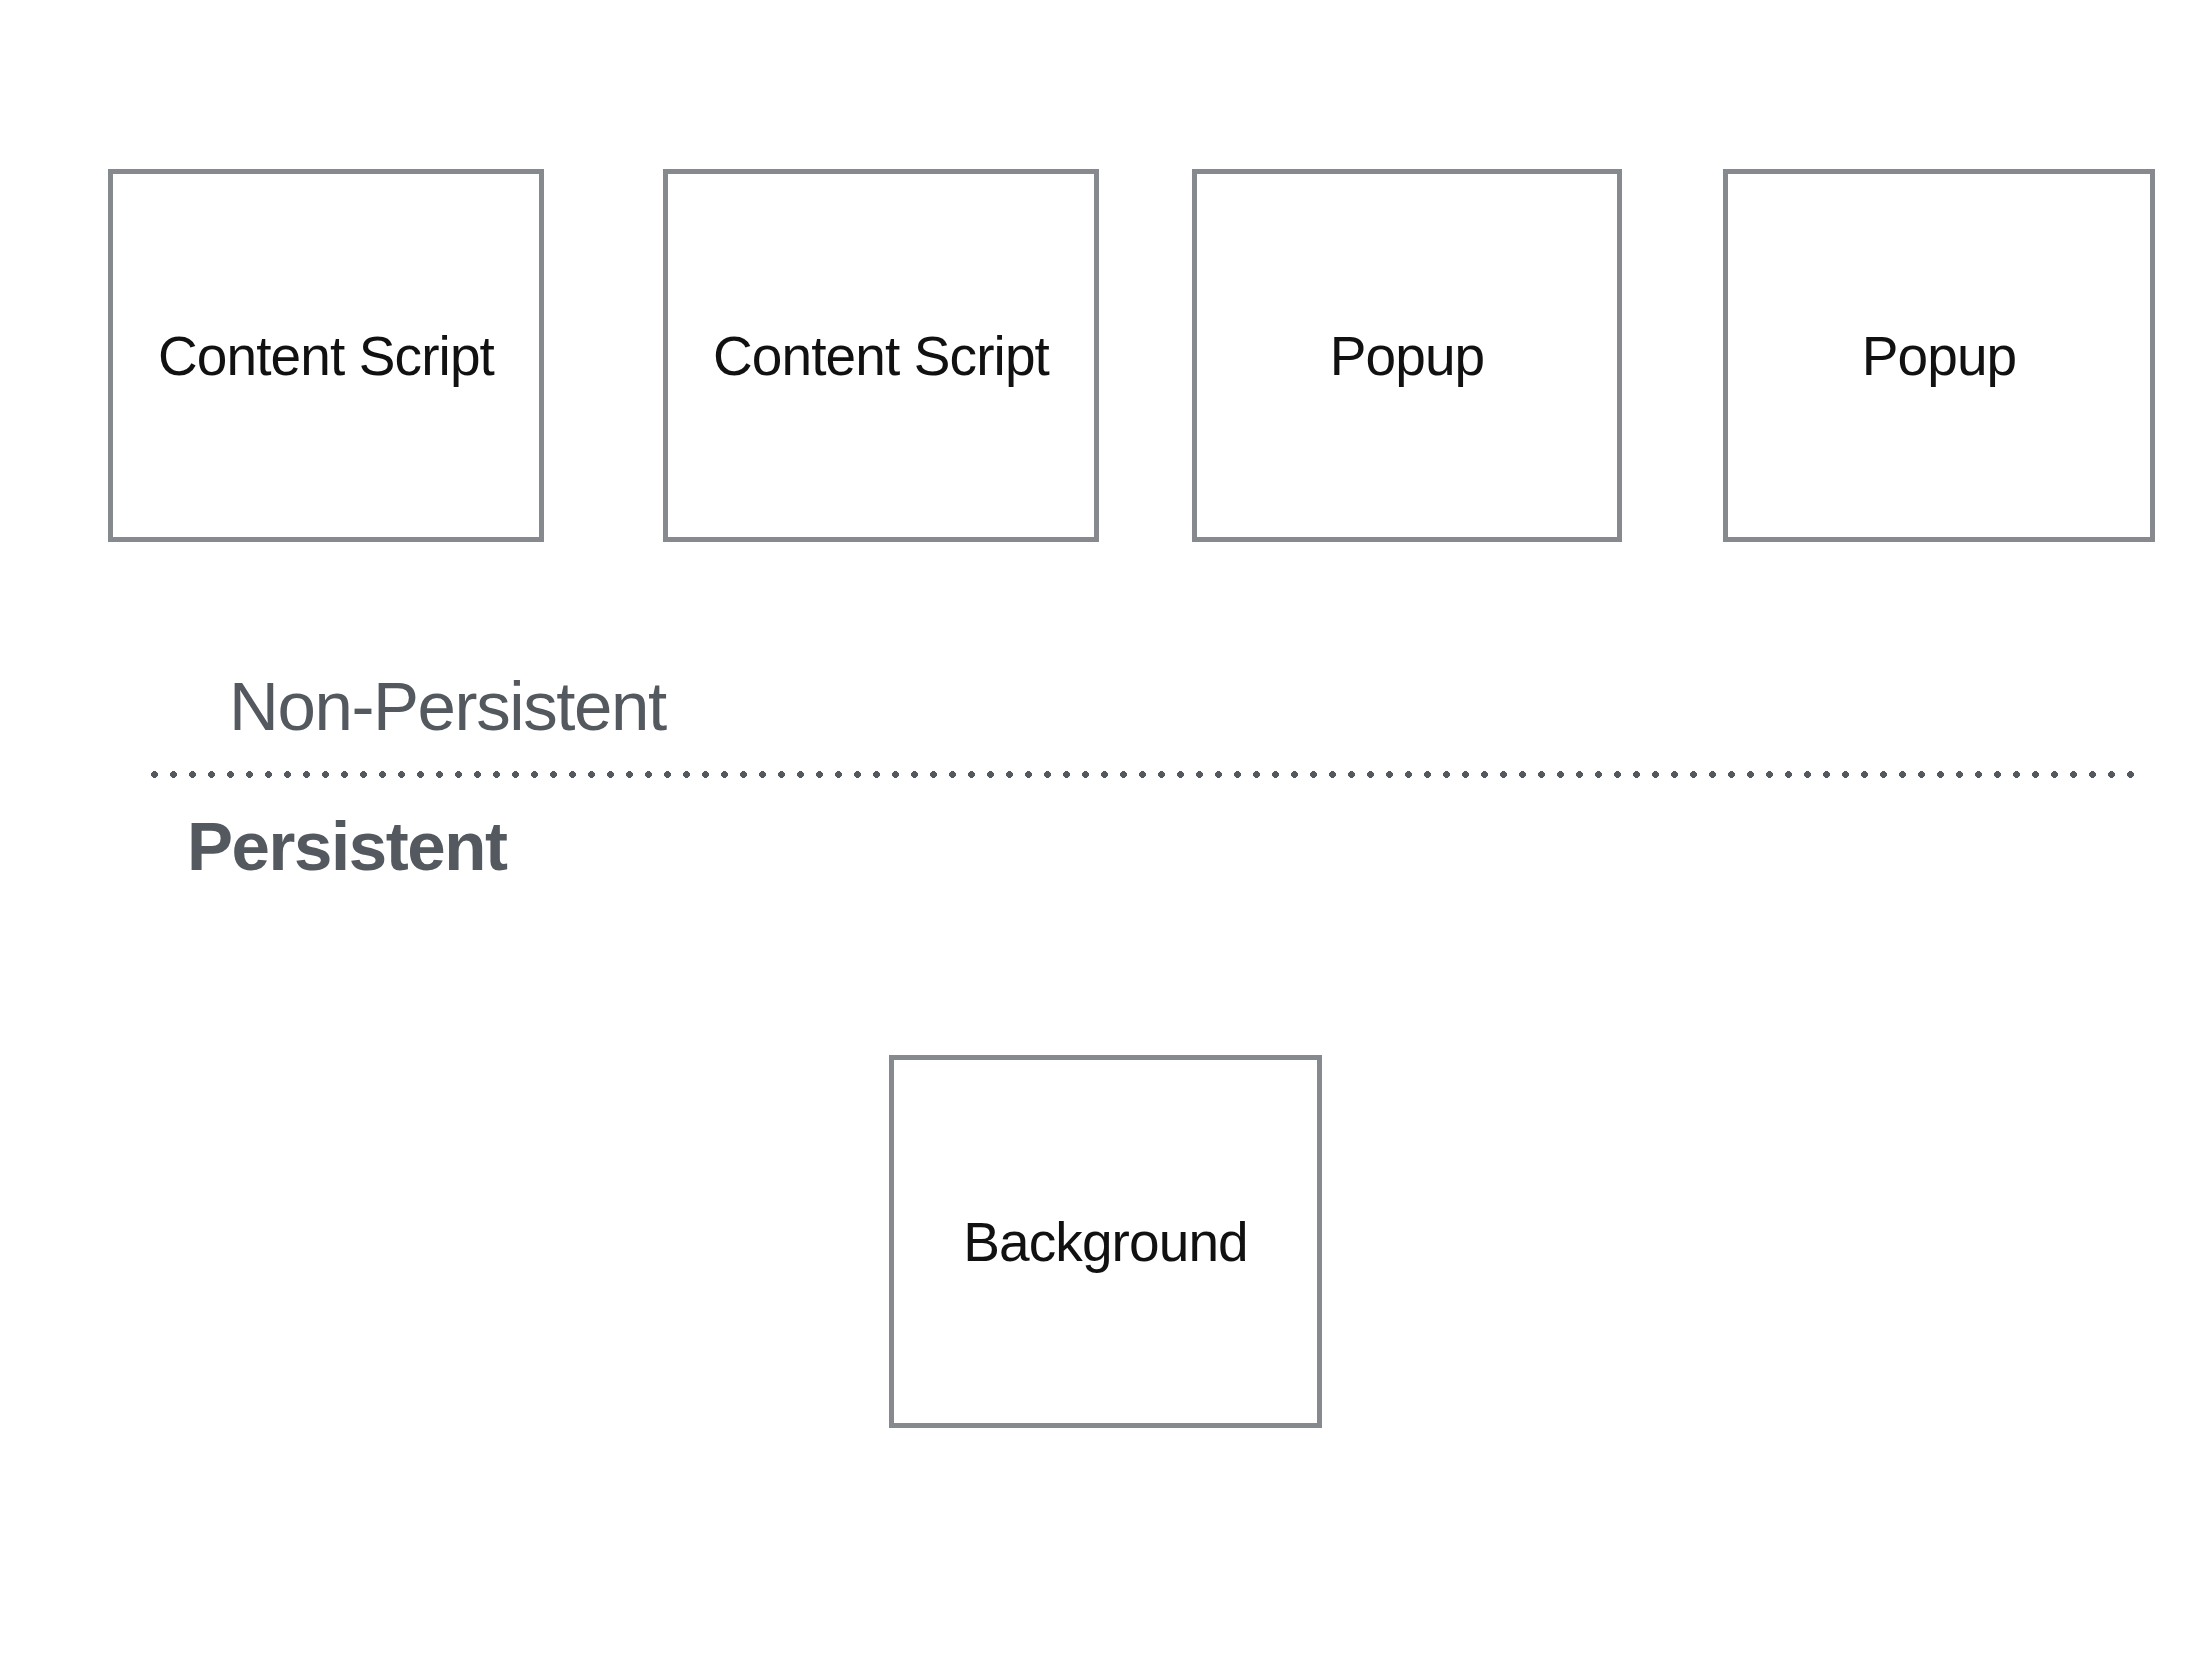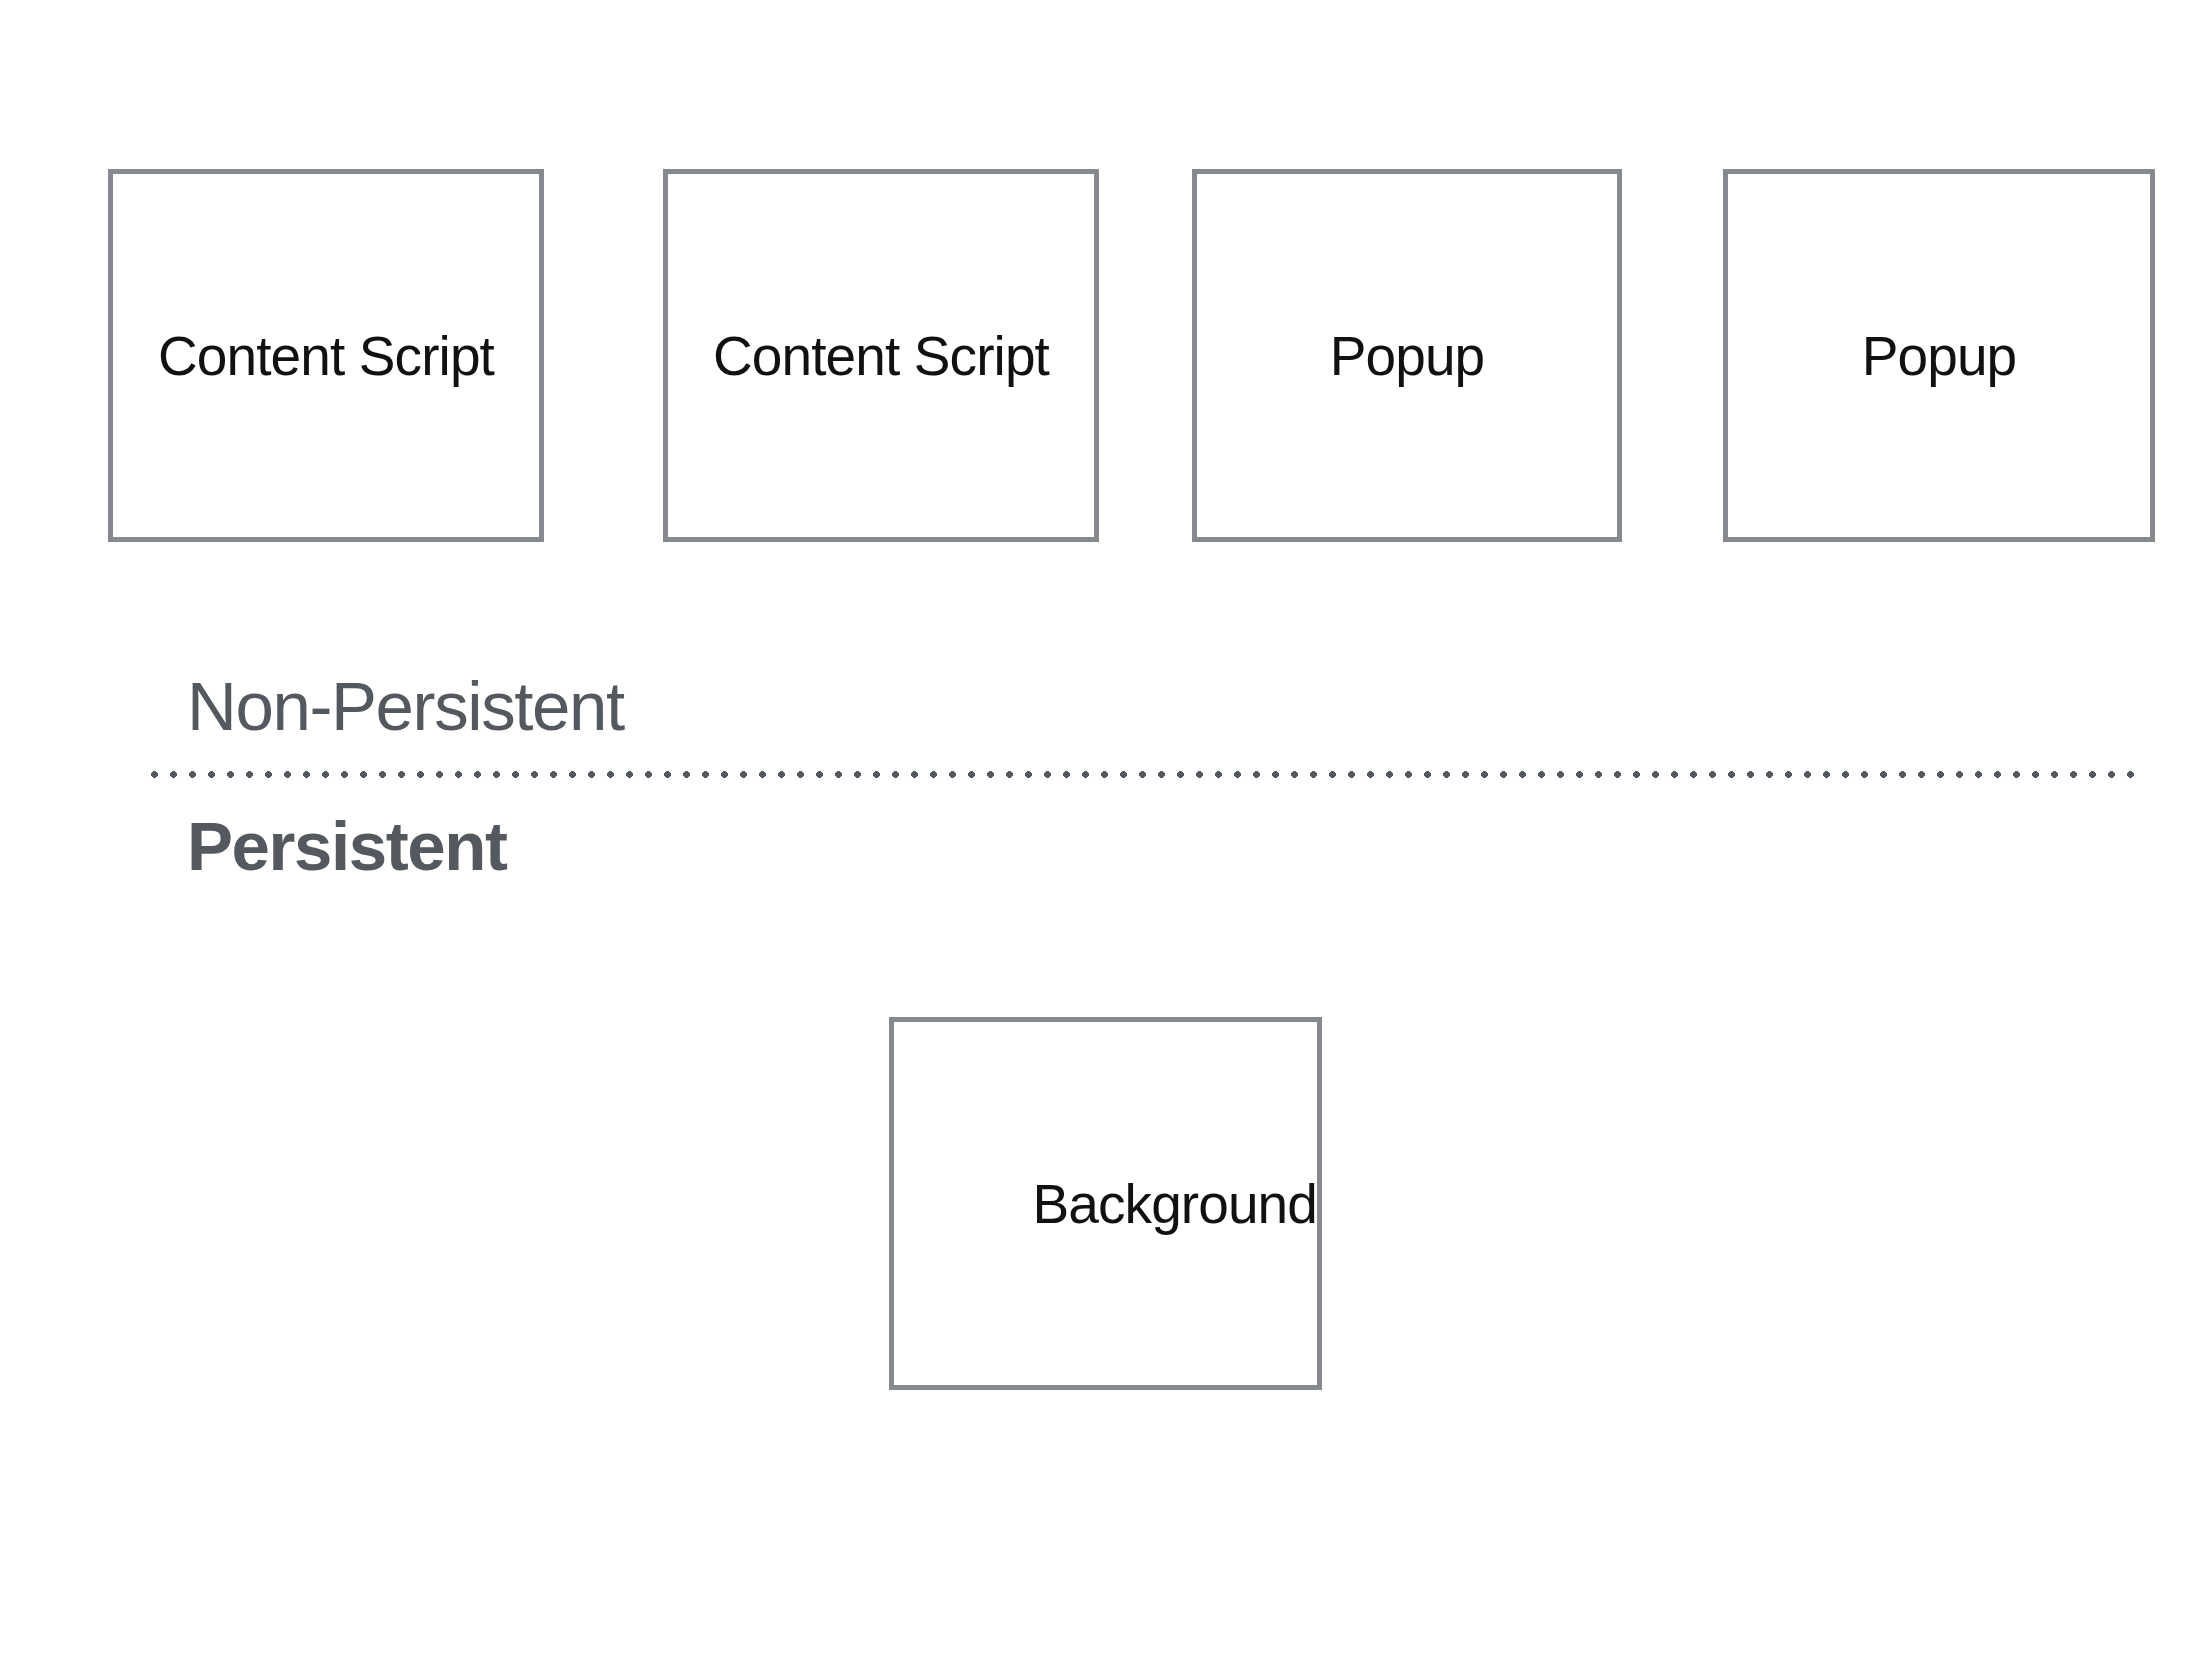--- a/index.html
+++ b/index.html
@@ -33,36 +33,35 @@
     color: #111111;
     letter-spacing: -0.9px;
     white-space: nowrap;
   }
   .box-1 { left: 108px; }
   .box-2 { left: 663px; }
   .box-3 { left: 1192px; width: 430px; }
   .box-4 { left: 1723px; width: 432px; }
   .box-bg {
     left: 889px;
-    top: 1017px;
+    top: 1055px;
     width: 433px;
     height: 373px;
-    justify-content: flex-end;
   }
   .zone-label {
     position: absolute;
     left: 187px;
     font-size: 69px;
     font-weight: 400;
     color: #54585f;
     letter-spacing: -1.4px;
     line-height: 1;
     white-space: nowrap;
   }
-  .zone-label.non-persistent { top: 672px; }
+  .zone-label.non-persistent { top: 672px; margin-left: 42px; }
   .zone-label.persistent { top: 812px; font-weight: bold; }
   .dotted-divider {
     position: absolute;
     left: 145px;
     top: 771px;
     width: 1990px;
     height: 7.4px;
     background-image: radial-gradient(circle closest-side, #54585f 92%, transparent);
     background-size: 19px 7.4px;
     background-repeat: repeat-x;

